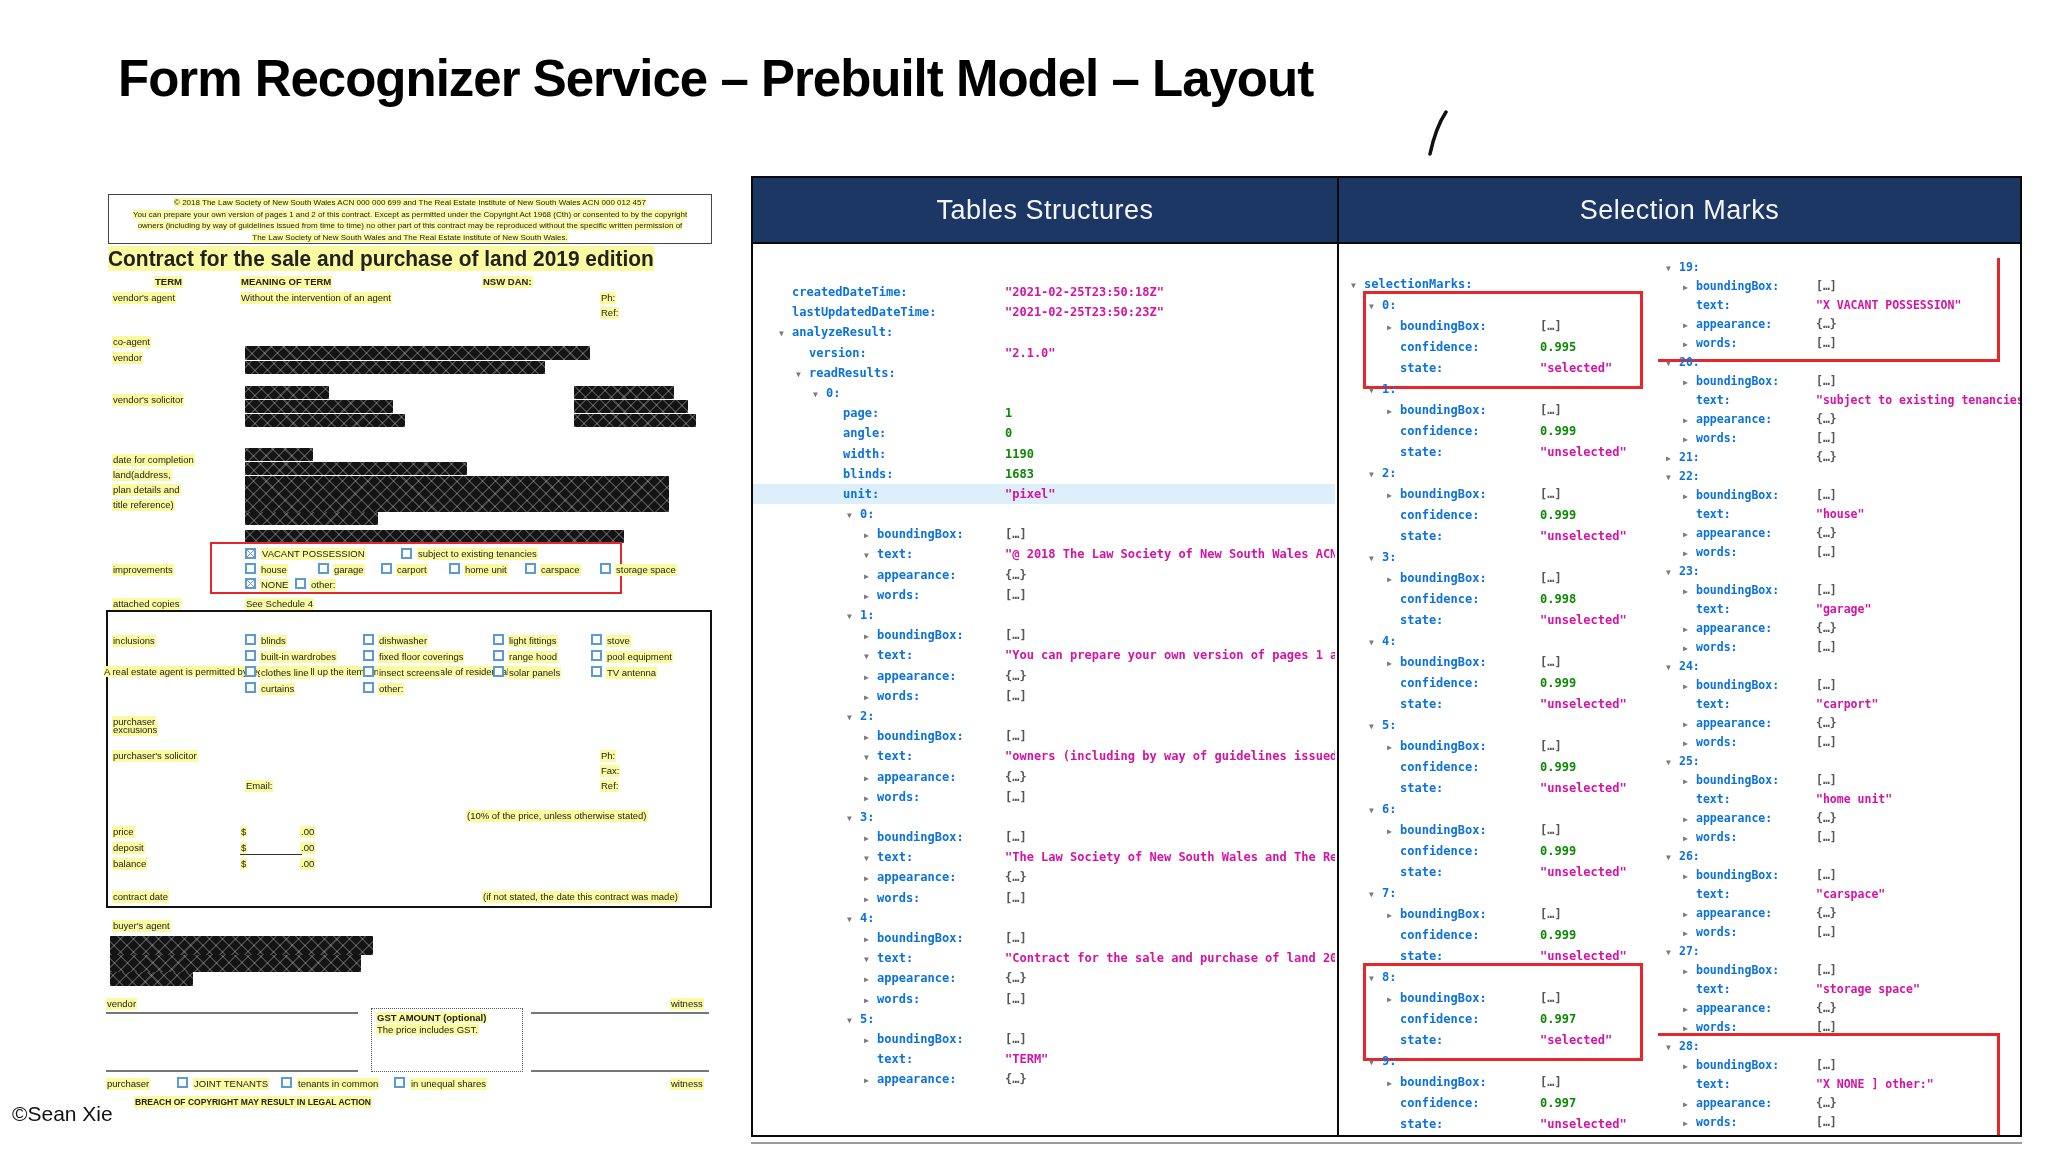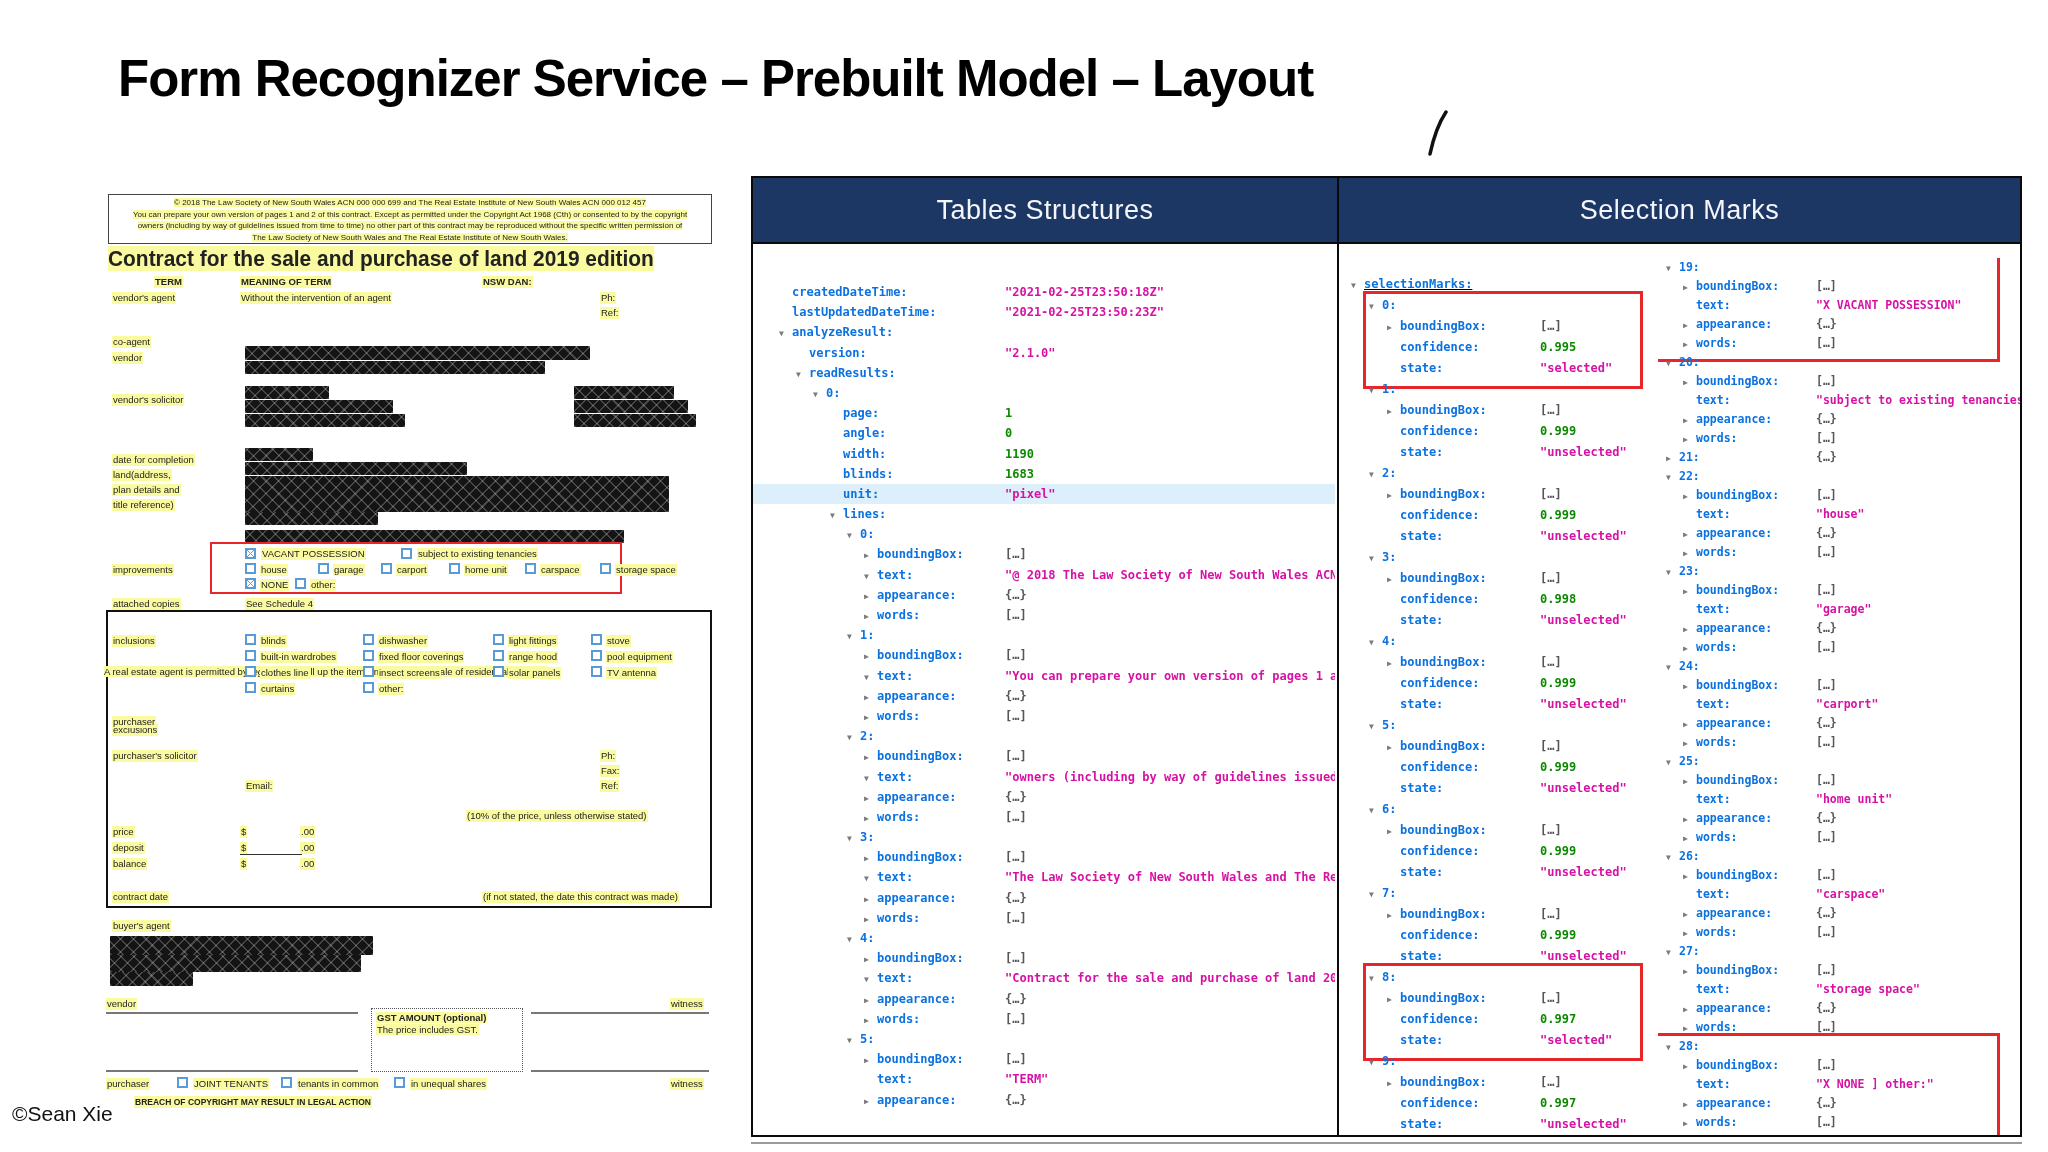--- a/index.html
+++ b/index.html
@@ -249,21 +249,20 @@
         <div class="jrow" style="padding-left: 26px;"><span class="jar"></span><span class="jkey">lastUpdatedDateTime:</span><span class="jv jv-s">"2021-02-25T23:50:23Z"</span></div>
         <div class="jrow" style="padding-left: 26px;"><span class="jar">▼</span><span class="jkey">analyzeResult:</span></div>
         <div class="jrow" style="padding-left: 43px;"><span class="jar"></span><span class="jkey">version:</span><span class="jv jv-s">"2.1.0"</span></div>
         <div class="jrow" style="padding-left: 43px;"><span class="jar">▼</span><span class="jkey">readResults:</span></div>
         <div class="jrow" style="padding-left: 60px;"><span class="jar">▼</span><span class="jkey">0:</span></div>
         <div class="jrow" style="padding-left: 77px;"><span class="jar"></span><span class="jkey">page:</span><span class="jv jv-n">1</span></div>
         <div class="jrow" style="padding-left: 77px;"><span class="jar"></span><span class="jkey">angle:</span><span class="jv jv-n">0</span></div>
         <div class="jrow" style="padding-left: 77px;"><span class="jar"></span><span class="jkey">width:</span><span class="jv jv-n">1190</span></div>
         <div class="jrow" style="padding-left: 77px;"><span class="jar"></span><span class="jkey">blinds:</span><span class="jv jv-n">1683</span></div>
         <div class="jrow hlrow" style="padding-left: 77px;"><span class="jar"></span><span class="jkey">unit:</span><span class="jv jv-s">"pixel"</span></div>
-        <div class="jrow" style="padding-left: 77px;"><span class="jar">▼</span><span class="jkey">lines:</span></div>
         <div class="jrow" style="padding-left: 94px;"><span class="jar">▼</span><span class="jkey">0:</span></div>
         <div class="jrow" style="padding-left: 111px;"><span class="jar">▶</span><span class="jkey">boundingBox:</span><span class="jv jv-c">[…]</span></div>
         <div class="jrow" style="padding-left: 111px;"><span class="jar">▼</span><span class="jkey">text:</span><span class="jv jv-s">"@ 2018 The Law Society of New South Wales ACN 000 000 699"</span></div>
         <div class="jrow" style="padding-left: 111px;"><span class="jar">▶</span><span class="jkey">appearance:</span><span class="jv jv-c">{…}</span></div>
         <div class="jrow" style="padding-left: 111px;"><span class="jar">▶</span><span class="jkey">words:</span><span class="jv jv-c">[…]</span></div>
         <div class="jrow" style="padding-left: 94px;"><span class="jar">▼</span><span class="jkey">1:</span></div>
         <div class="jrow" style="padding-left: 111px;"><span class="jar">▶</span><span class="jkey">boundingBox:</span><span class="jv jv-c">[…]</span></div>
         <div class="jrow" style="padding-left: 111px;"><span class="jar">▼</span><span class="jkey">text:</span><span class="jv jv-s">"You can prepare your own version of pages 1 and 2 of this"</span></div>
         <div class="jrow" style="padding-left: 111px;"><span class="jar">▶</span><span class="jkey">appearance:</span><span class="jv jv-c">{…}</span></div>
         <div class="jrow" style="padding-left: 111px;"><span class="jar">▶</span><span class="jkey">words:</span><span class="jv jv-c">[…]</span></div>
@@ -283,21 +282,21 @@
         <div class="jrow" style="padding-left: 111px;"><span class="jar">▶</span><span class="jkey">appearance:</span><span class="jv jv-c">{…}</span></div>
         <div class="jrow" style="padding-left: 111px;"><span class="jar">▶</span><span class="jkey">words:</span><span class="jv jv-c">[…]</span></div>
         <div class="jrow" style="padding-left: 94px;"><span class="jar">▼</span><span class="jkey">5:</span></div>
         <div class="jrow" style="padding-left: 111px;"><span class="jar">▶</span><span class="jkey">boundingBox:</span><span class="jv jv-c">[…]</span></div>
         <div class="jrow" style="padding-left: 111px;"><span class="jar"></span><span class="jkey">text:</span><span class="jv jv-s">"TERM"</span></div>
         <div class="jrow" style="padding-left: 111px;"><span class="jar">▶</span><span class="jkey">appearance:</span><span class="jv jv-c">{…}</span></div>
       </div>
     <div id="sl-rows" class="jsonrows">
       <div class="redbox" style="left:16px;top:17px;width:274px;height:92px"></div>
       <div class="redbox" style="left:16px;top:689px;width:274px;height:92px"></div>
-    <div class="jrow" style="padding-left: 4px; text-decoration: underline;"><span class="jar">▼</span><span class="jkey">selectionMarks:</span></div>
+    <div class="jrow" style="padding-left: 4px;"><span class="jar">▼</span><span class="jkey">selectionMarks:</span></div>
         <div class="jrow" style="padding-left: 22px;"><span class="jar">▼</span><span class="jkey">0:</span></div>
         <div class="jrow" style="padding-left: 40px;"><span class="jar">▶</span><span class="jkey">boundingBox:</span><span class="jv jv-c">[…]</span></div>
         <div class="jrow" style="padding-left: 40px;"><span class="jar"></span><span class="jkey">confidence:</span><span class="jv jv-n">0.995</span></div>
         <div class="jrow" style="padding-left: 40px;"><span class="jar"></span><span class="jkey">state:</span><span class="jv jv-s">"selected"</span></div>
         <div class="jrow" style="padding-left: 22px;"><span class="jar">▼</span><span class="jkey">1:</span></div>
         <div class="jrow" style="padding-left: 40px;"><span class="jar">▶</span><span class="jkey">boundingBox:</span><span class="jv jv-c">[…]</span></div>
         <div class="jrow" style="padding-left: 40px;"><span class="jar"></span><span class="jkey">confidence:</span><span class="jv jv-n">0.999</span></div>
         <div class="jrow" style="padding-left: 40px;"><span class="jar"></span><span class="jkey">state:</span><span class="jv jv-s">"unselected"</span></div>
         <div class="jrow" style="padding-left: 22px;"><span class="jar">▼</span><span class="jkey">2:</span></div>
         <div class="jrow" style="padding-left: 40px;"><span class="jar">▶</span><span class="jkey">boundingBox:</span><span class="jv jv-c">[…]</span></div>

